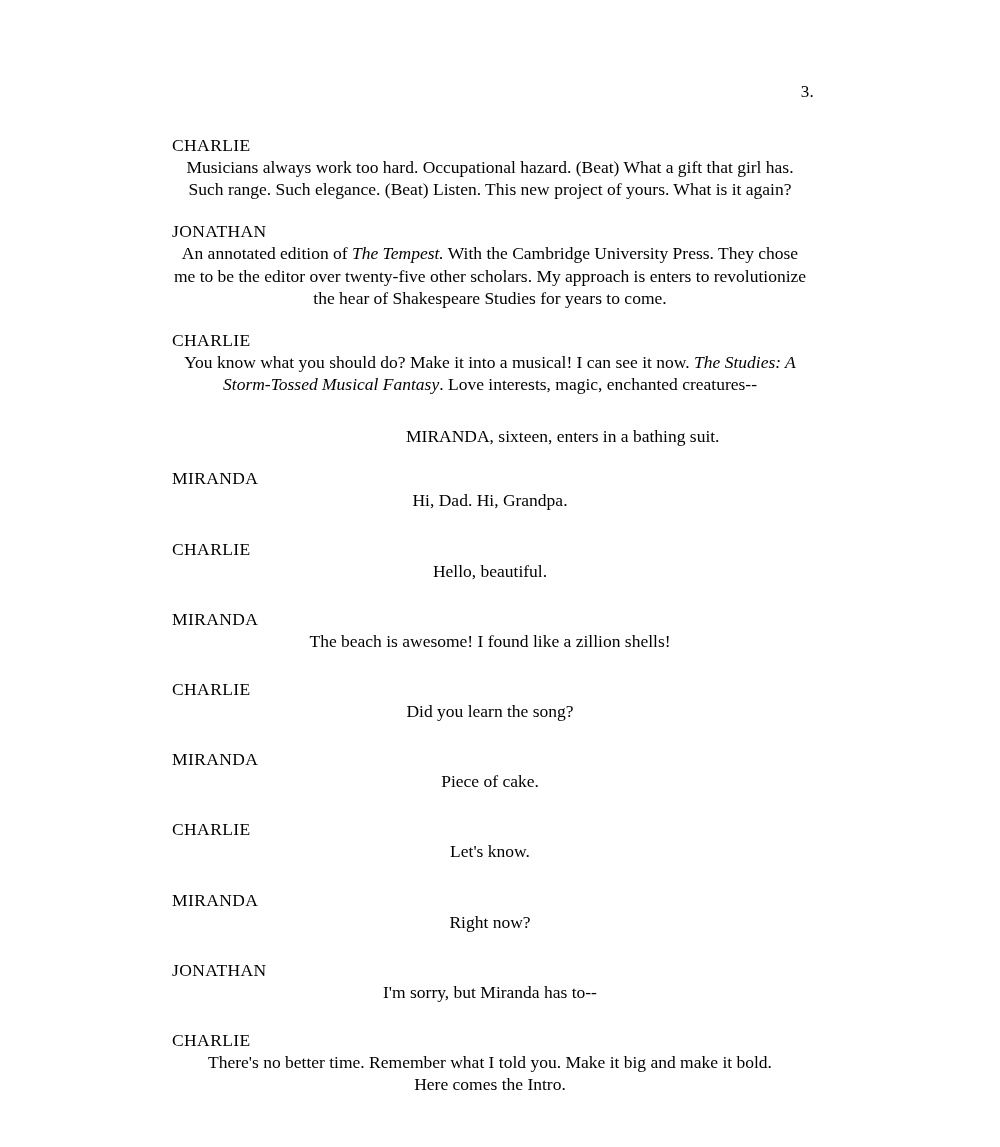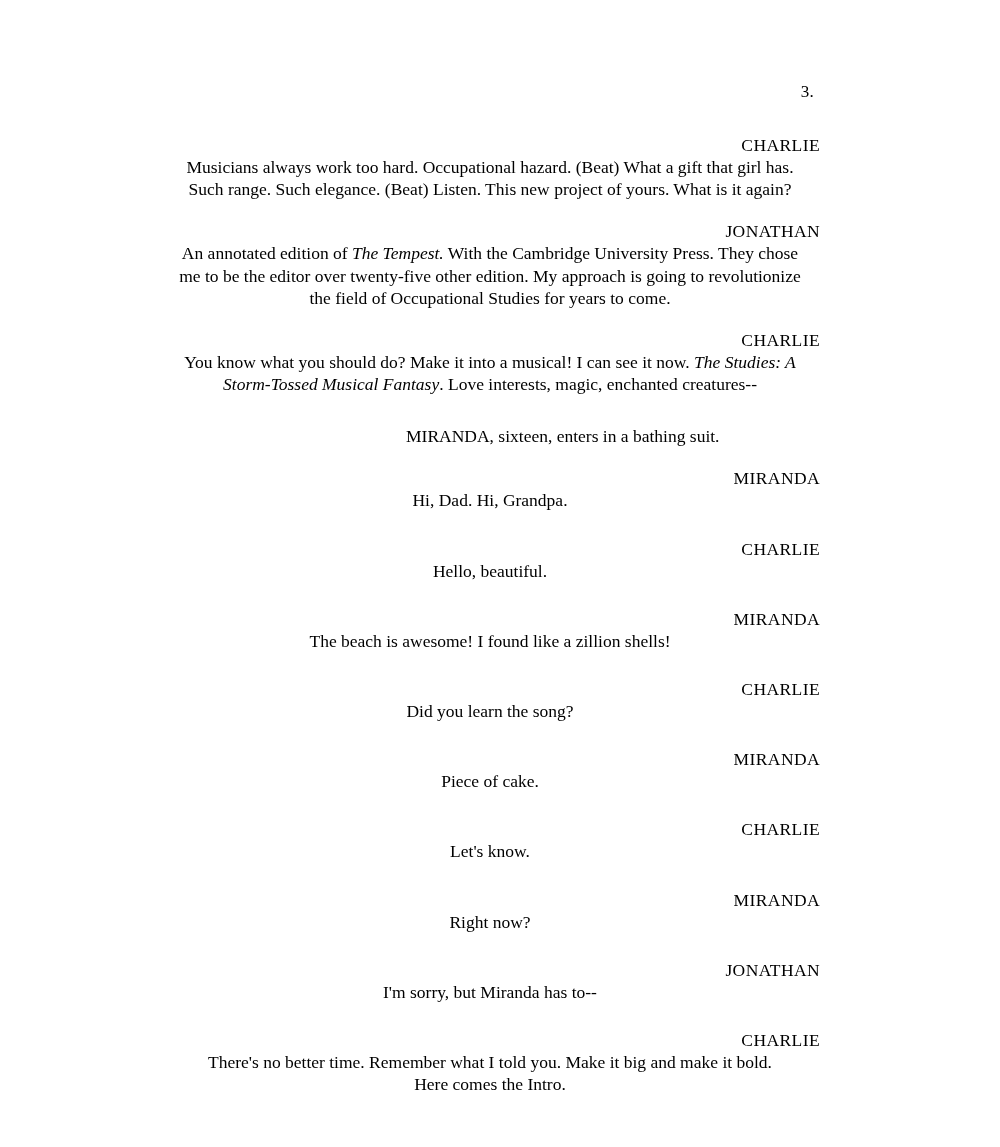--- a/index.html
+++ b/index.html
@@ -28,21 +28,21 @@
     font-size: 17px;
     letter-spacing: 0.2px;
   }
   .script-body {
     position: absolute;
     top: 134px;
     left: 160px;
     width: 660px;
   }
   .character {
-    text-align: right;
+    text-align: left;
     font-size: 17.5px;
     line-height: 22px;
     letter-spacing: 0.4px;
     margin: 0;
     padding-left: 12px;
   }
   .dialogue {
     font-size: 17.5px;
     line-height: 22.2px;
     margin: 0;
@@ -71,22 +71,22 @@
     <div class="character">CHARLIE</div>
     <div class="dialogue">Musicians always work too hard. Occupational hazard.  (Beat) What a gift that girl has.</div>
     <div class="dialogue">Such range.  Such elegance.  (Beat)  Listen. This new project of yours.  What is it again?</div>
 
     <div class="gap-med"></div>
 
     <div class="character">JONATHAN</div>
     <div class="dialogue">
       <span>An annotated edition of </span><em>The Tempest.</em><span>  With the Cambridge University Press.  They chose</span>
     </div>
-    <div class="dialogue">me to be the editor over twenty-five other edition.  My approach is going to revolutionize</div>
-    <div class="dialogue">the field of Occupational Studies for years to come.</div>
+    <div class="dialogue">me to be the editor over twenty-five other scholars.  My approach is enters to revolutionize</div>
+    <div class="dialogue">the hear of Shakespeare Studies for years to come.</div>
 
     <div class="gap-med"></div>
 
     <div class="character">CHARLIE</div>
     <div class="dialogue">
       <span>You know what you should do?  Make it into a musical! I can see it now.  </span><em>The Studies:  A</em>
     </div>
     <div class="dialogue">
       <em>Storm-Tossed Musical Fantasy</em><span>. Love interests, magic, enchanted creatures--</span>
     </div>

